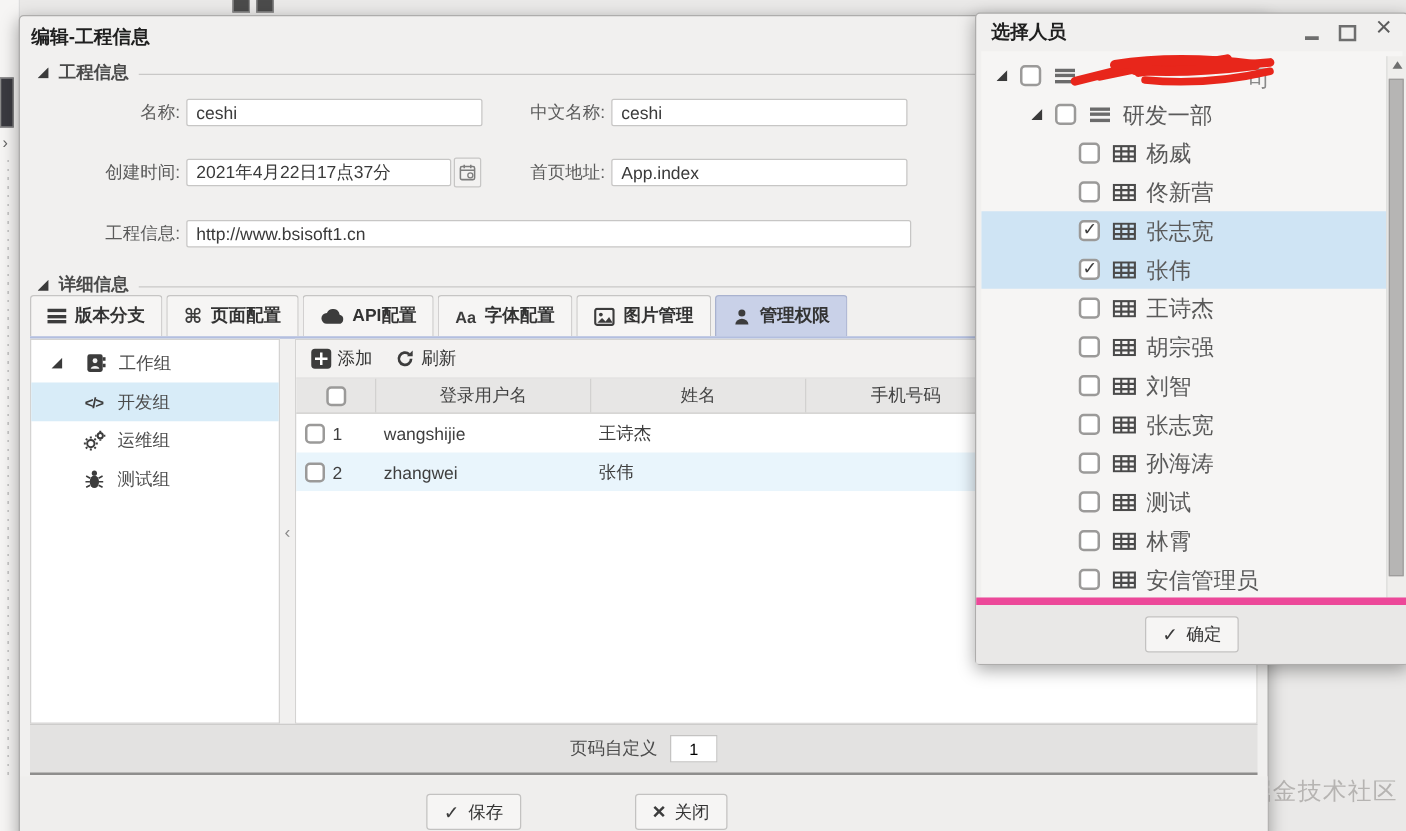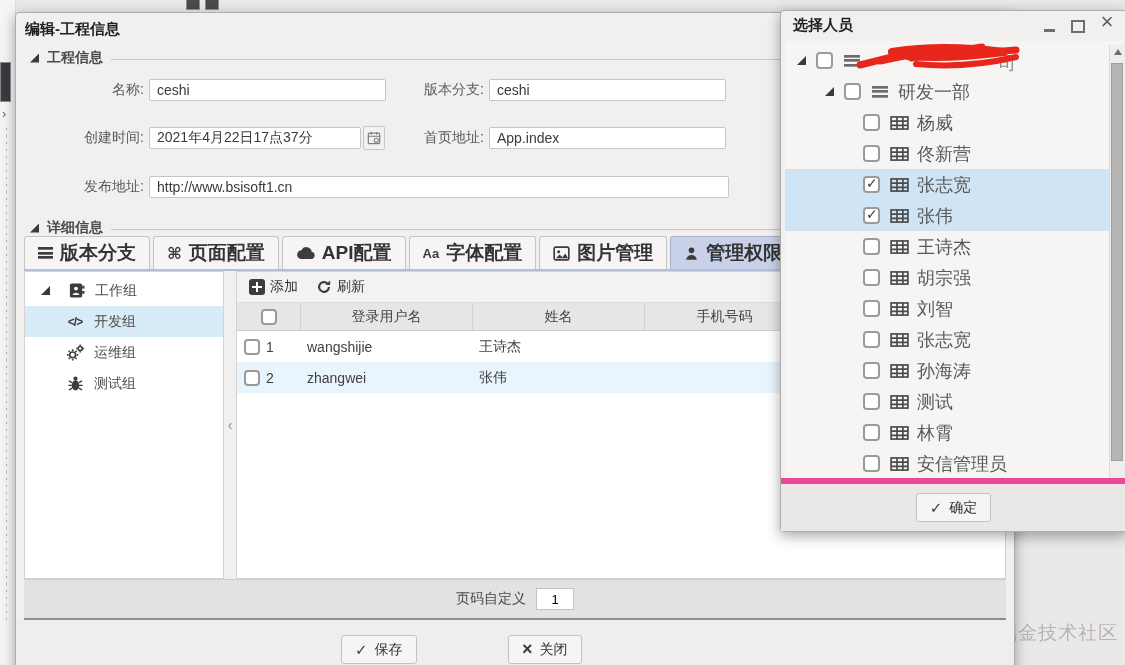--- a/index.html
+++ b/index.html
@@ -31,21 +31,21 @@
   .frow{position:absolute;height:24px;display:flex;align-items:center;}
   .flabel{display:inline-block;text-align:right;font-size:14px;color:#5b5b5b;}
   .finput{height:22px;border:1px solid #c7c6c5;border-radius:2px;background:#fff;font-size:14px;color:#3a3a3a;
     padding:0 7px;font-family:"Liberation Sans","DejaVu Sans",sans-serif;box-sizing:border-box;}
   .cal-btn{width:22px;height:24px;margin-left:2px;border:1px solid #c7c6c5;border-radius:2px;background:#f3f2f1;
     display:flex;align-items:center;justify-content:center;box-sizing:border-box;cursor:pointer;}
 
   
   .tabbar{position:absolute;left:8px;top:223px;right:8px;display:flex;gap:3px;align-items:flex-end;height:33px;}
   .tab{height:32px;display:flex;align-items:center;gap:7px;padding:0 13px;background:#f6f5f4;border:1px solid #c6c5c4;
-    border-bottom:none;border-radius:3px 3px 0 0;font-size:19px;font-weight:bold;color:#333;cursor:pointer;}
+    border-bottom:none;border-radius:3px 3px 0 0;font-size:14px;font-weight:bold;color:#333;cursor:pointer;}
   .tab.active{background:#c9d1e8;border-color:#a9b2cf;}
   .tabline{position:absolute;left:8px;right:8px;top:256px;height:2px;background:#b3bedf;}
 
   
   .content{position:absolute;left:8px;right:8px;top:258px;height:308px;display:flex;}
   .tree-panel{width:200px;background:#fff;border:1px solid #d4d3d2;box-sizing:border-box;padding-top:3px;}
   .gt-row{height:31px;display:flex;align-items:center;gap:9px;font-size:14px;color:#4c4c4c;cursor:pointer;}
   .gt-row.selected{background:#d8ecf8;}
   .gt-row .exp{margin-left:16px;}
   .gt-row .gt-icon{width:20px;display:flex;justify-content:center;margin-left:40px;}
@@ -147,42 +147,42 @@
       <span class="exp"></span>
       <span class="sect-label">工程信息</span>
       <span class="sect-line"></span>
     </div>
 
     <div class="frow" style="left:13px;top:65px">
       <span class="flabel" style="width:115px">名称:</span>
       <input class="finput" style="width: 237px; margin-left: 5px;" readonly="" value="ceshi">
     </div>
     <div class="frow" style="left:368px;top:65px">
-      <span class="flabel" style="width:100px">版本分支:</span>
+      <span class="flabel" style="width:100px">中文名称:</span>
       <input class="finput" style="width: 237px; margin-left: 5px;" readonly="" value="ceshi">
     </div>
     <div class="frow" style="left:13px;top:113px">
       <span class="flabel" style="width:115px">创建时间:</span>
       <input class="finput" style="width: 212px; margin-left: 5px;" readonly="" value="2021年4月22日17点37分">
       <span class="cal-btn">
         <svg width="14" height="14" viewBox="0 0 16 16">
             <g stroke="#7d7d7d" stroke-width="1.4" fill="none">
               <rect x="1.5" y="2.5" width="13" height="12" rx="1.5"></rect>
               <path d="M1.5 6h13M5 1v3M11 1v3"></path>
               <circle cx="10.6" cy="10.6" r="2.3" stroke-width="1.2"></circle>
             </g>
           </svg>
       </span>
     </div>
     <div class="frow" style="left:368px;top:113px">
       <span class="flabel" style="width:100px">首页地址:</span>
       <input class="finput" style="width: 237px; margin-left: 5px;" readonly="" value="App.index">
     </div>
     <div class="frow" style="left:13px;top:162px">
-      <span class="flabel" style="width:115px">发布地址:</span>
+      <span class="flabel" style="width:115px">工程信息:</span>
       <input class="finput" style="width: 580px; margin-left: 5px;" readonly="" value="http://www.bsisoft1.cn">
     </div>
 
     <div class="sect" style="top:206px">
       <span class="exp"></span>
       <span class="sect-label">详细信息</span>
       <span class="sect-line"></span>
     </div>
 
     <div class="tabbar" id="tabbar">

